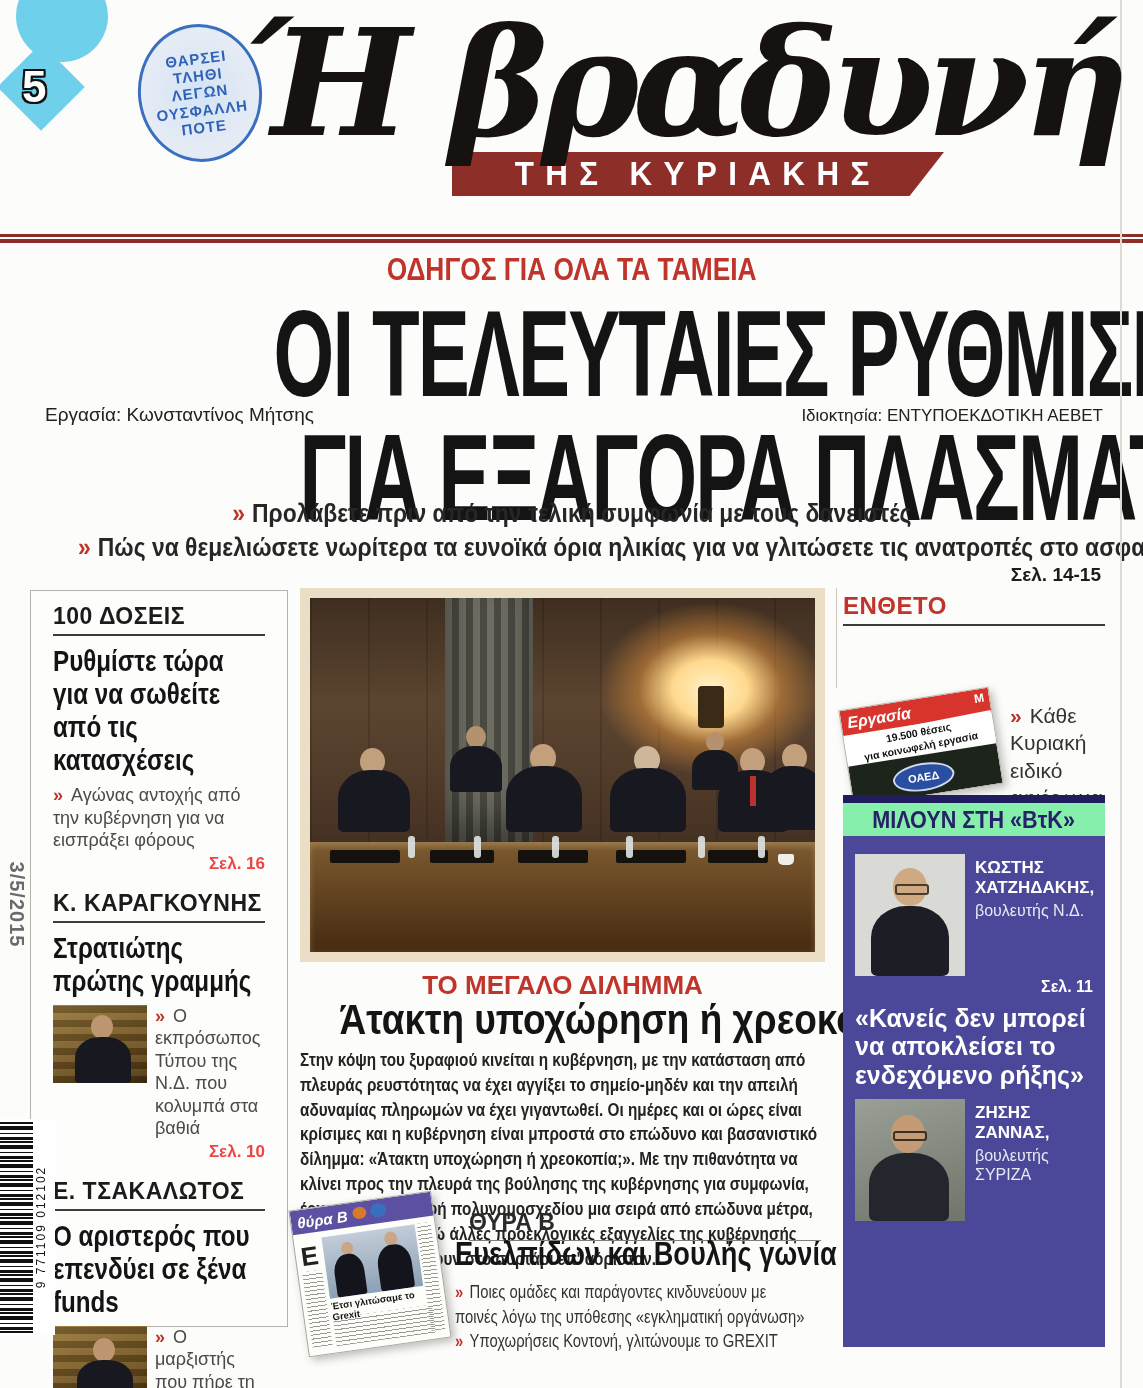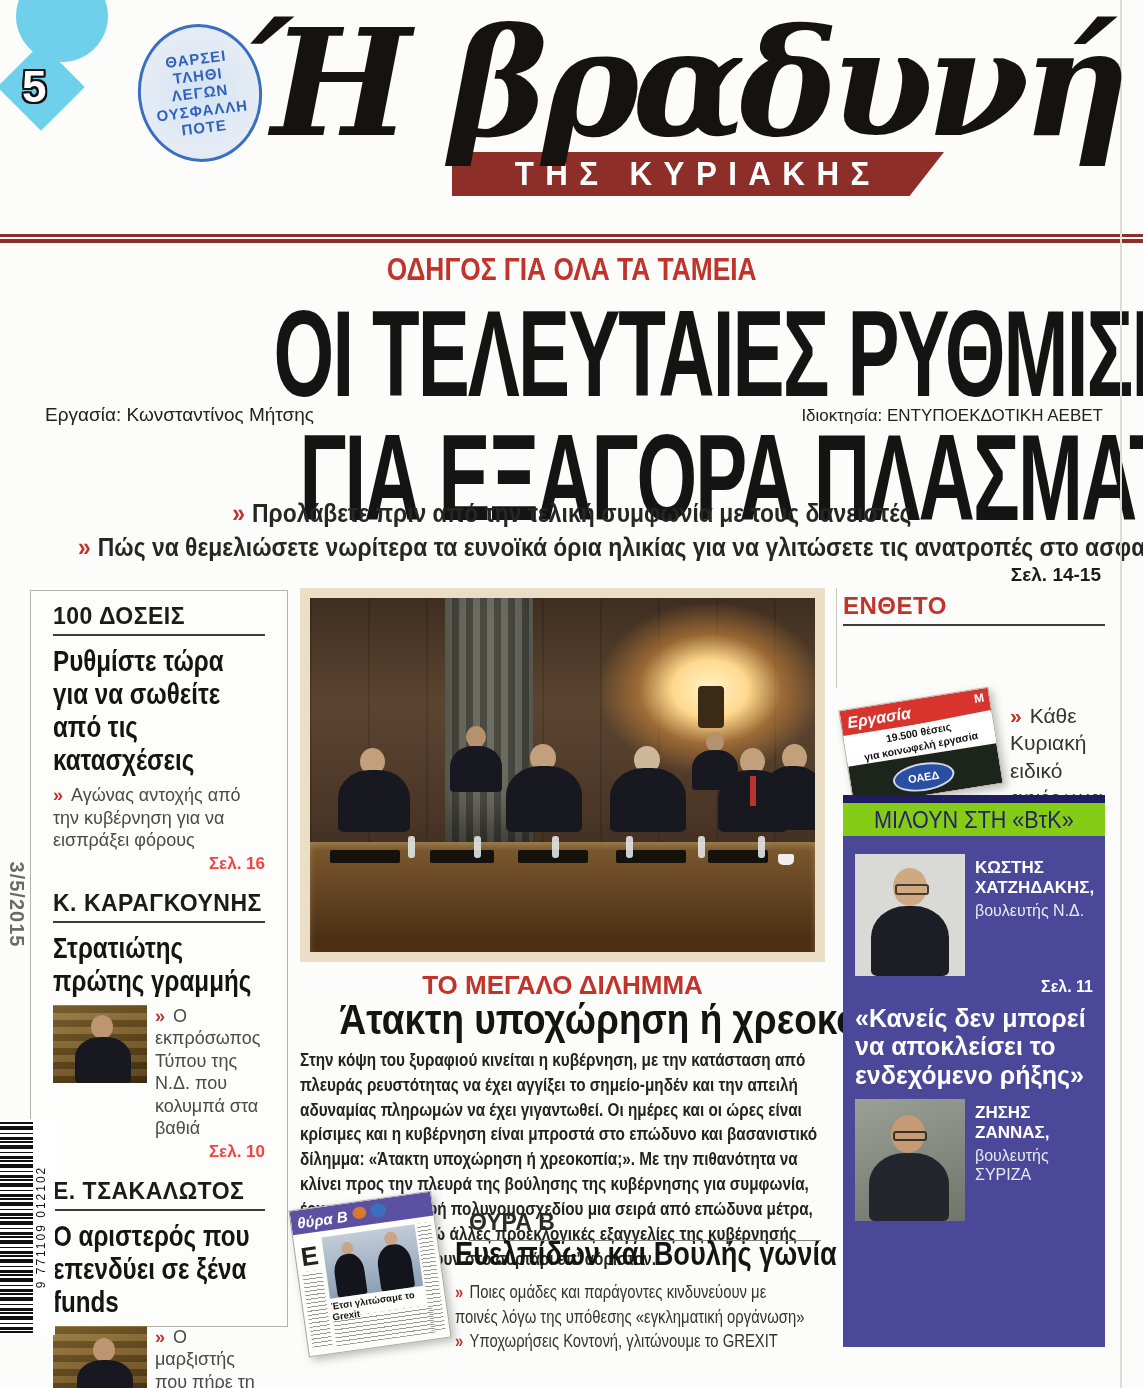--- a/index.html
+++ b/index.html
@@ -125,21 +125,21 @@
       font-weight:bold;font-size:12px;text-align:center;}
   .et-strip{height:30px;background:#fff;text-align:center;font-weight:bold;color:#111;
       font-size:10.5px;line-height:1.3;padding-top:2px;box-sizing:border-box;transform:rotate(-2deg);}
   .et-photo{position:absolute;left:0;bottom:0;width:100%;height:40px;background:#1c241c;}
   .et-oval{position:absolute;left:42px;top:8px;width:58px;height:24px;background:#2b4fa0;border:2px solid #cfd8f0;
       border-radius:50%;color:#fff;font-weight:bold;font-size:11px;display:flex;align-items:center;justify-content:center;}
   .ent-sub{left:1010px;top:702px;width:100px;font-size:21px;line-height:1.3;color:#333;}
 
   .btk{left:843px;top:795px;width:262px;height:552px;background:#4c4899;overflow:hidden;}
   .btk-strip{height:8px;background:#201d5e;}
-  .btk-head{height:33px;background:#84cc16;color:#262268;font-weight:normal;font-size:24px;
+  .btk-head{height:33px;background:#86efac;color:#262268;font-weight:bold;font-size:24px;
       display:flex;align-items:center;justify-content:center;white-space:nowrap;}
   .btk-head span{display:inline-block;transform:scaleX(.9);}
   .btk-body{padding:8px 12px;}
   .btk-quote{color:#fff;font-weight:bold;font-size:25px;line-height:1.13;}
   .btk-row{display:flex;margin-top:10px;}
   .pphoto{width:110px;height:122px;flex:0 0 110px;position:relative;background:#d9d9d6;overflow:hidden;}
   .pphoto.dark{background:linear-gradient(160deg,#9aa096,#70756c);}
   .btk-side{margin-left:10px;}
   .btk-name{color:#fff;font-weight:bold;font-size:17px;line-height:1.2;margin-top:4px;}
   .btk-role{color:#e8e8f4;font-size:16px;line-height:1.2;margin-top:2px;}

